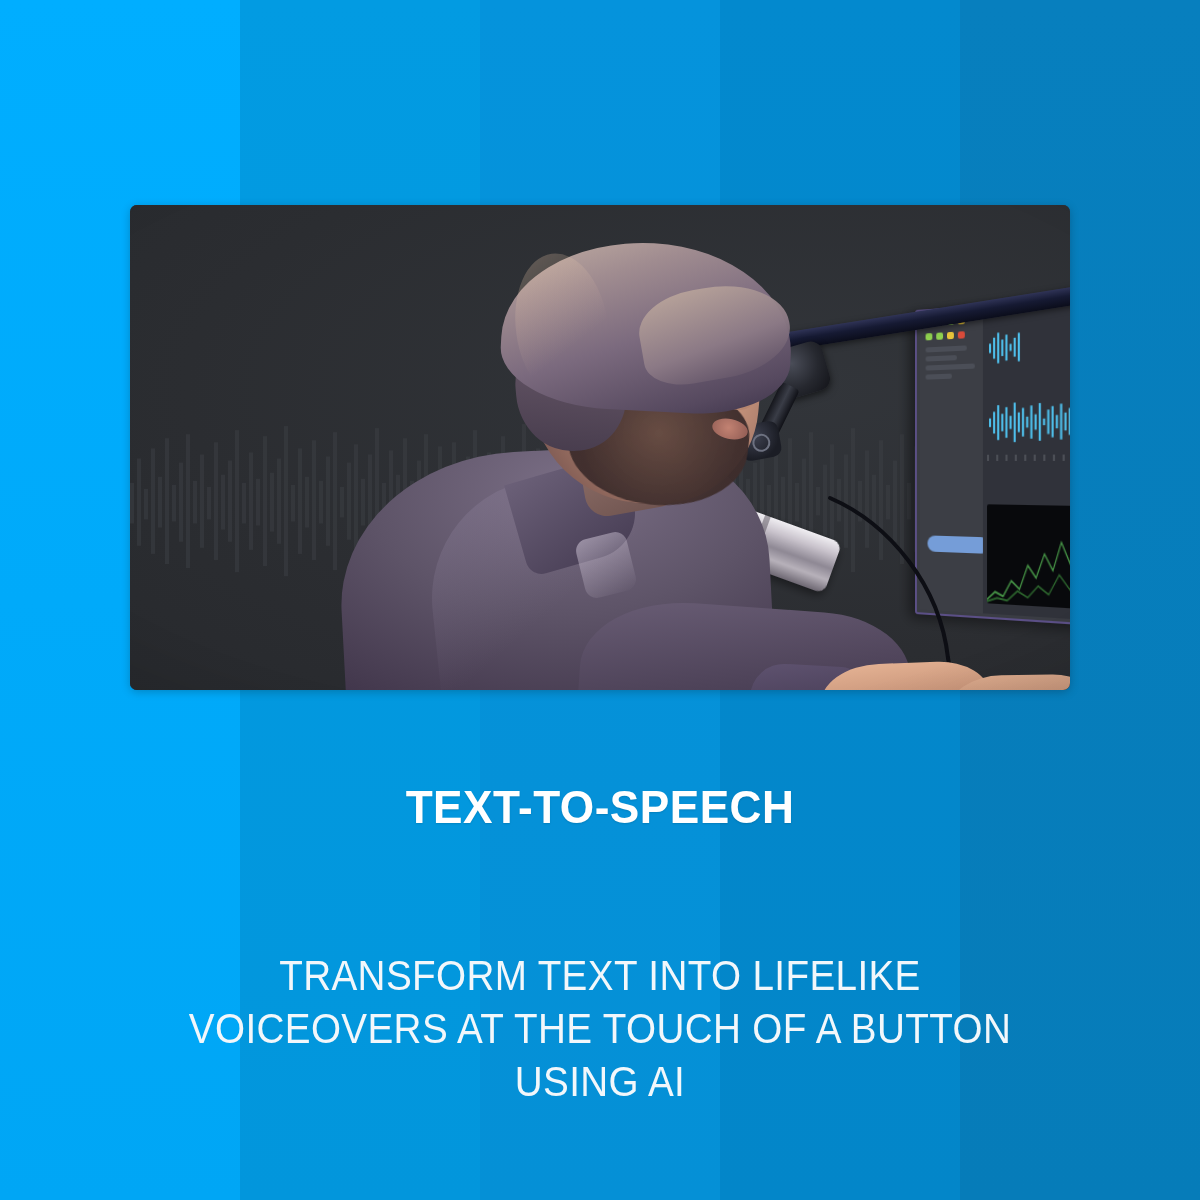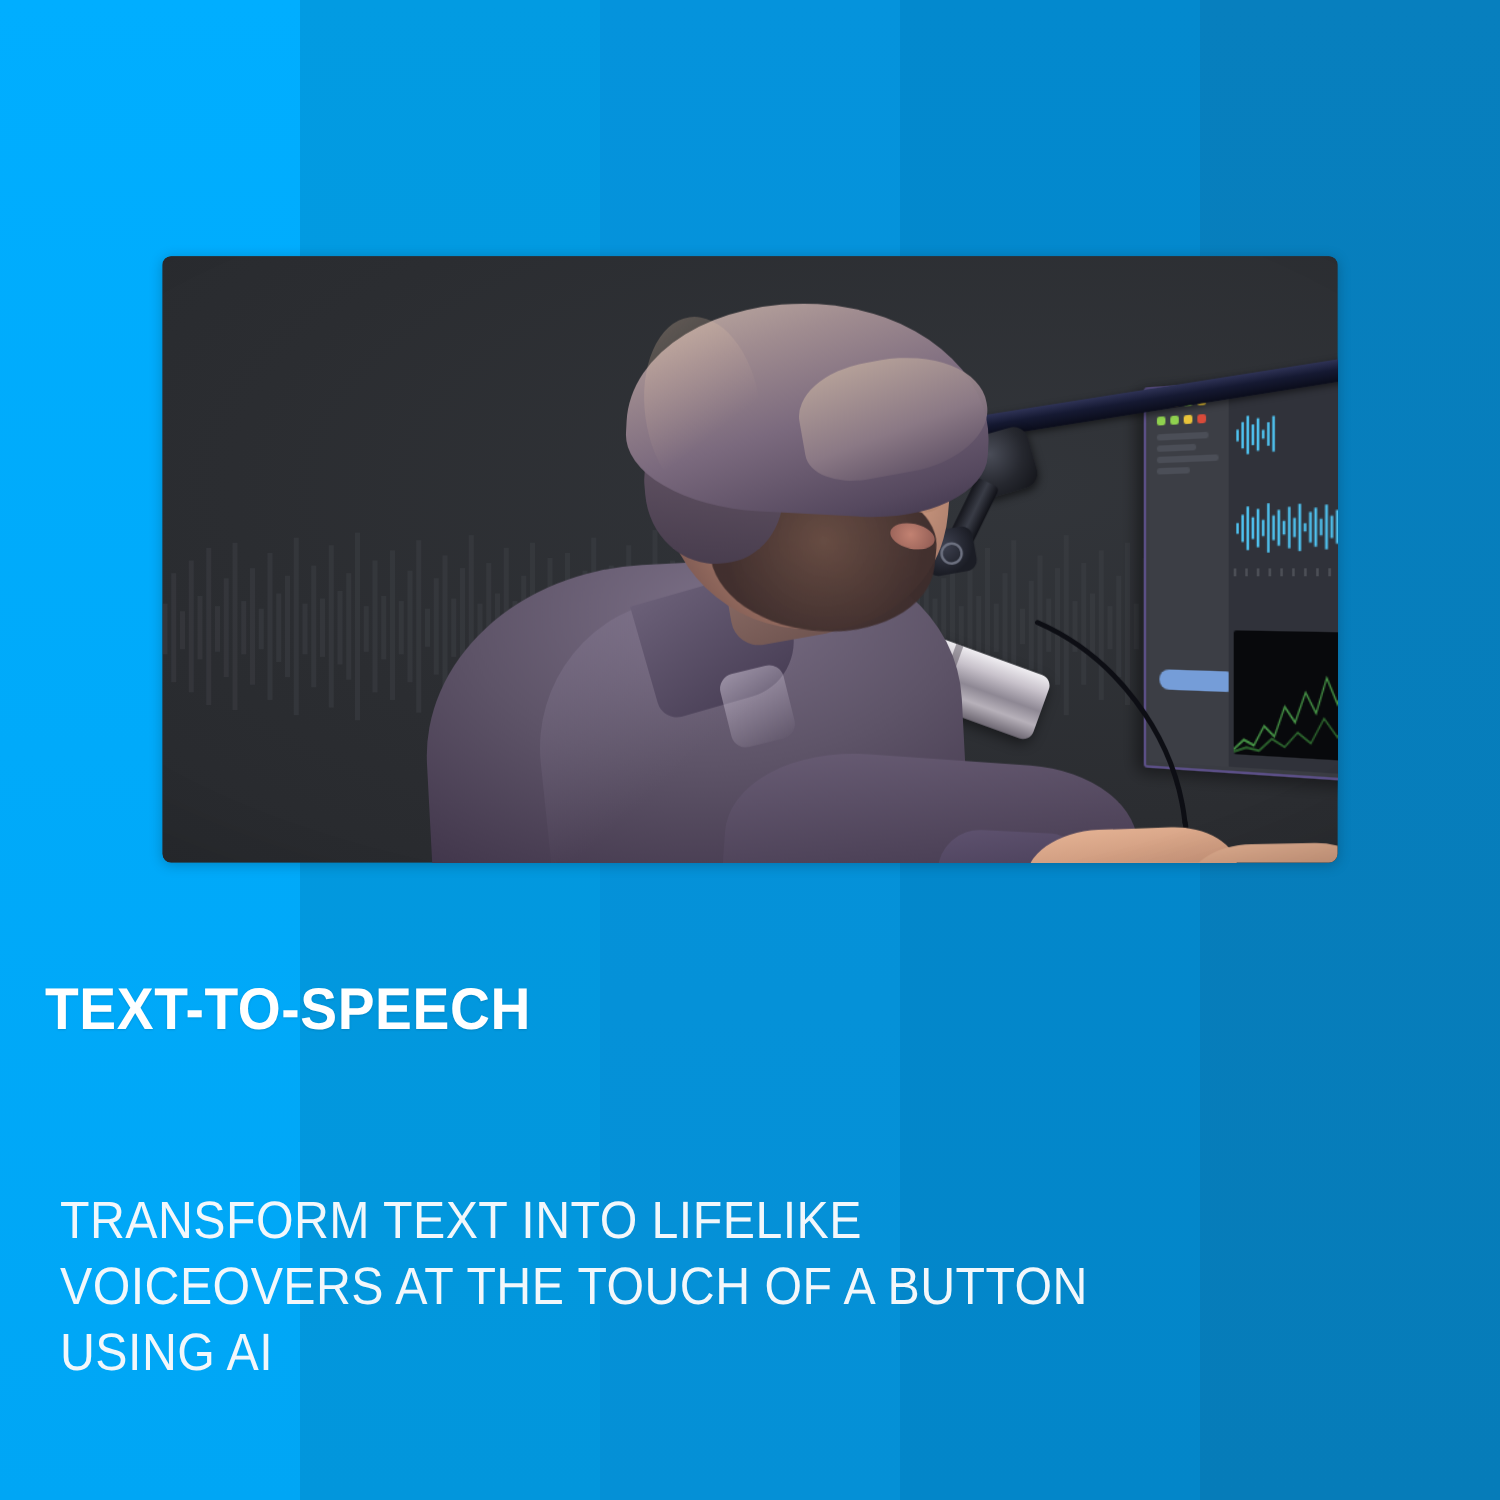--- a/index.html
+++ b/index.html
@@ -198,21 +198,21 @@
     position:absolute;left:470px;top:430px;width:110px;height:70px;
     background:linear-gradient(170deg,#5F5370,#3B3149);
     border-radius:34px 20px 0 0;transform:rotate(3deg);
   }
   .photo-vignette{
     position:absolute;inset:0;pointer-events:none;
     background:radial-gradient(125% 115% at 50% 45%,rgba(0,0,0,0) 52%,rgba(0,0,0,.34) 100%);
   }
 
   
-  #text-block{position:absolute;left:0;top:782px;width:1200px;}
+  #text-block{position:absolute;left:0;top:782px;width:1200px;text-align:center;}
   #title{
     font-size:47px;font-weight:700;color:#FFFFFF;letter-spacing:.5px;
     font-stretch:condensed;line-height:1.05;margin:0;
     transform:scaleX(.94);text-shadow:0 1px 2px rgba(0,0,0,.12);
   }
   #subtitle{
     margin:118px 0 0 0;font-size:42px;font-weight:300;color:#F2F7FB;
     line-height:53px;letter-spacing:.4px;transform:scaleX(.92);
   }
   #subtitle .ln{display:block;}

